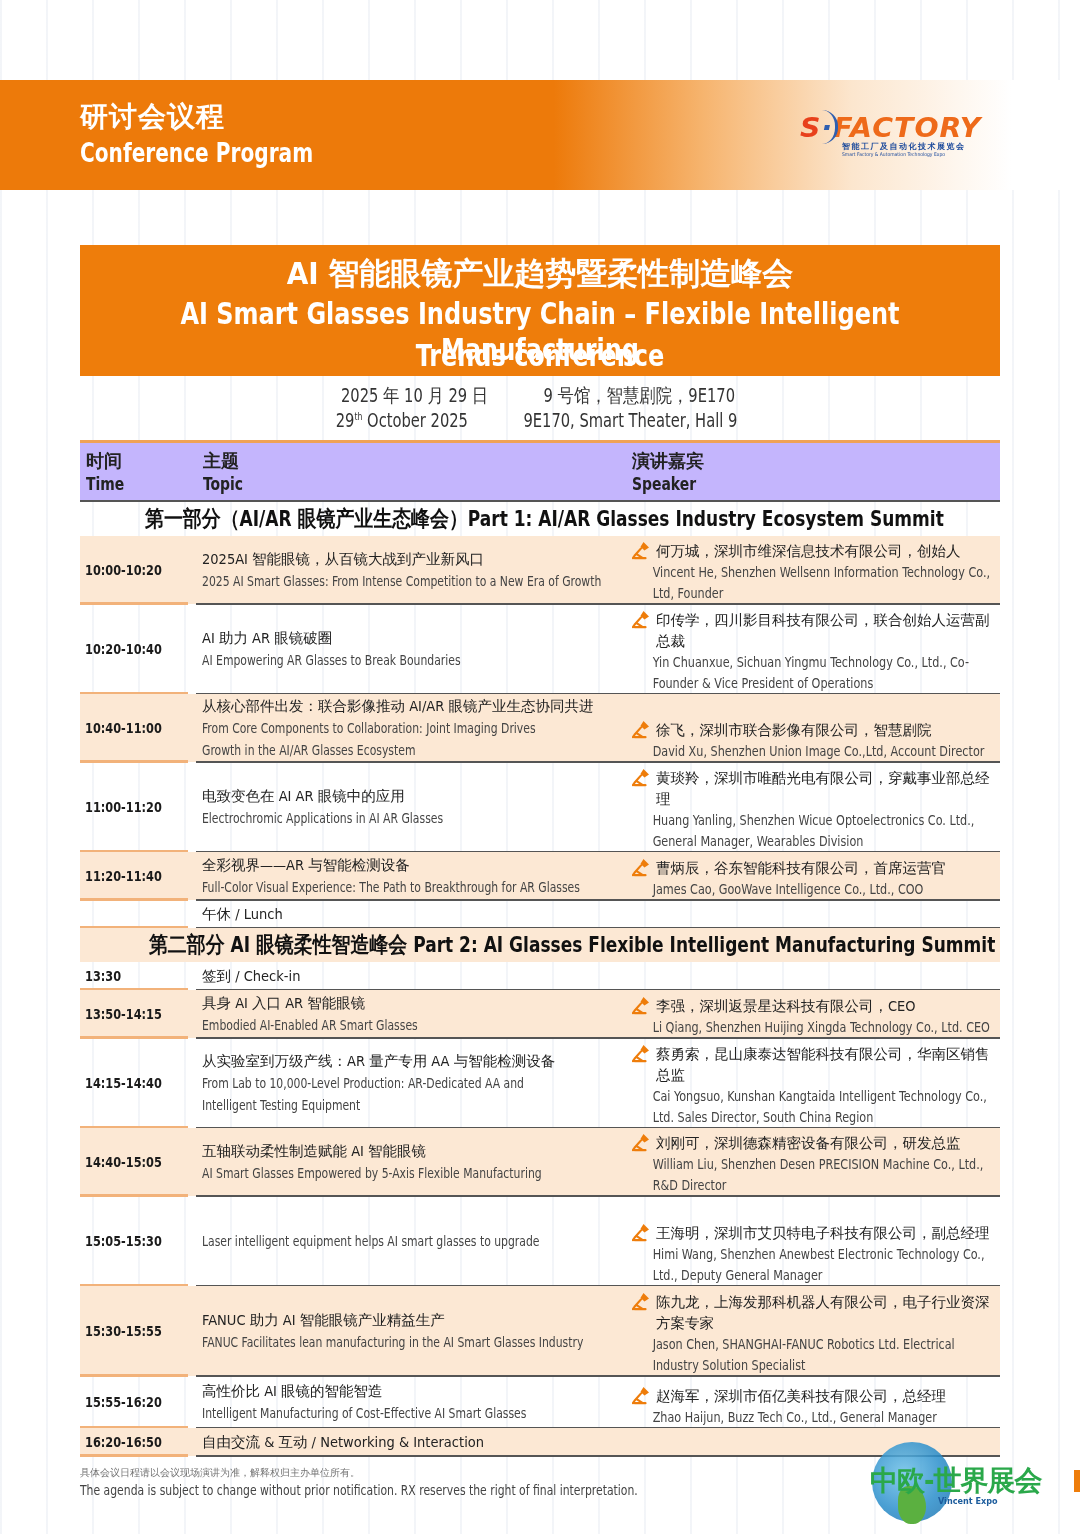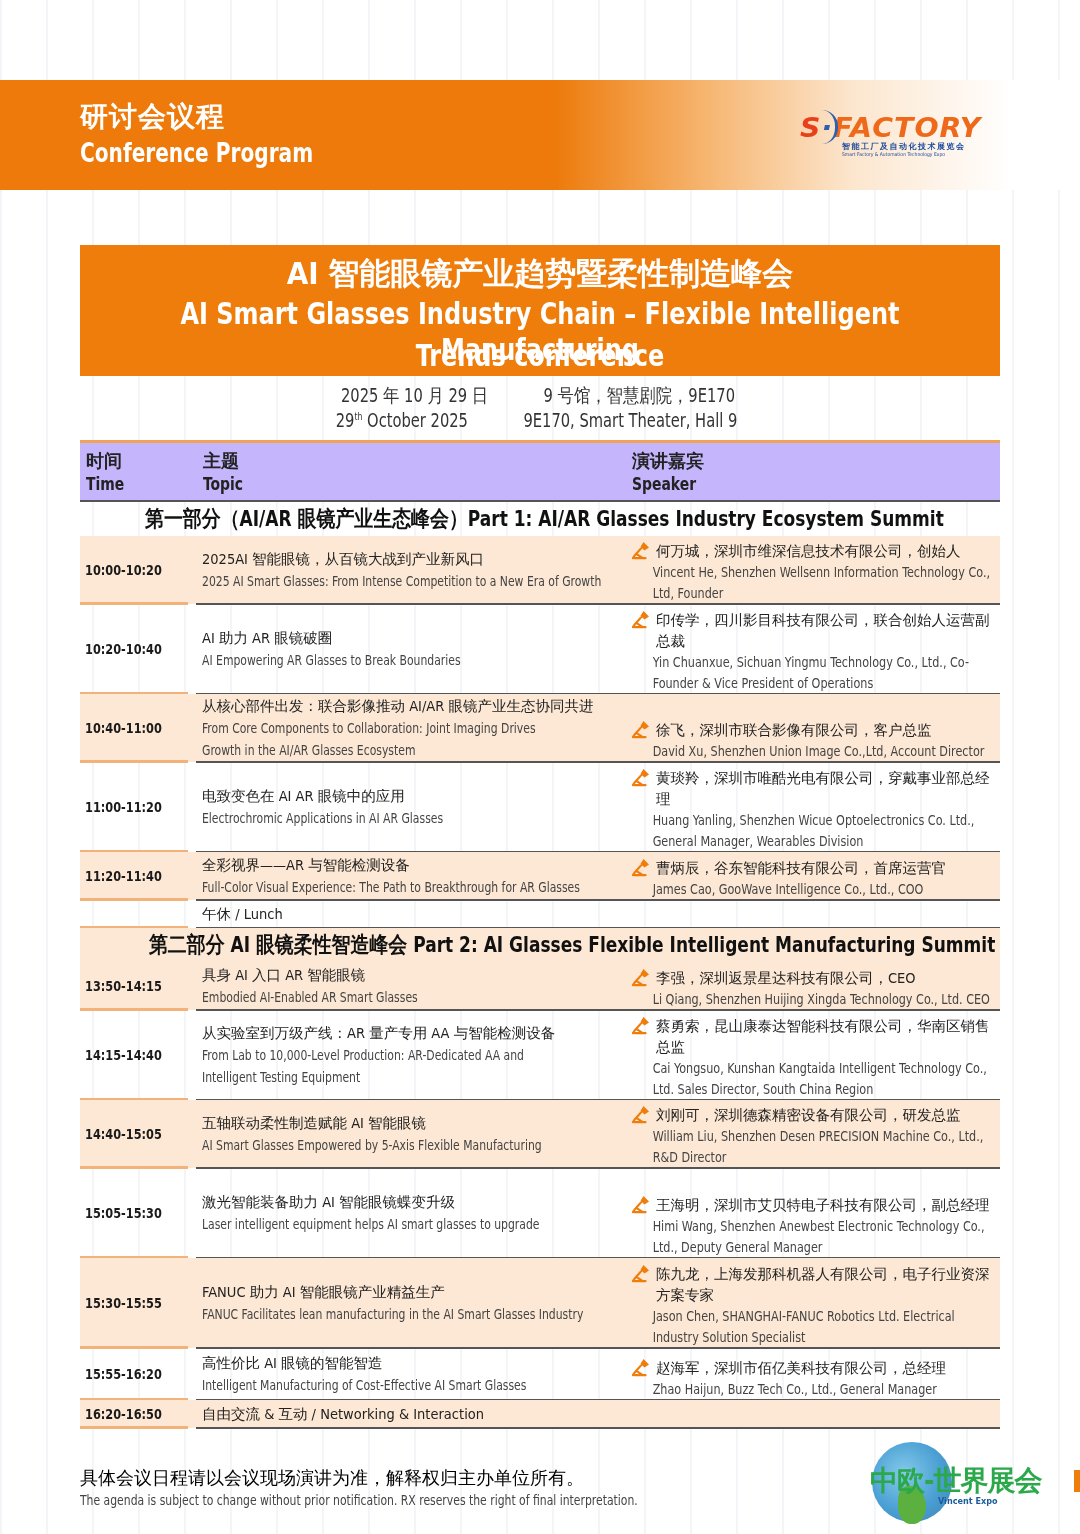--- a/index.html
+++ b/index.html
@@ -79,21 +79,21 @@
     display: flex; flex-direction: column; justify-content: flex-end;
     font-size: 14.5px; line-height: 21px;
   }
   .row .speaker .zh { color: #222; position: relative; padding-left: 24px; }
   .row .speaker .en { display: block; padding-left: 24px; transform: scaleX(0.86); transform-origin: left; width: 116%; color: #444; }
   .mic { position: absolute; left: 0; top: 1px; width: 18px; height: 18px; }
 
   .single-line .topic { flex-direction: row; align-items: center; justify-content: flex-start; }
 
   .footer { position: absolute; left: 80px; top: 1466px; }
-  .footer .zh { font-size: 18px; color: #000000; }
+  .footer .zh { font-size: 10px; color: #737373; }
   .footer .en { font-size: 14px; color: #444; transform: scaleX(0.86); transform-origin: left; white-space: nowrap; margin-top: 2px; }
 
   .zo-logo { position: absolute; left: 868px; top: 1438px; width: 212px; height: 96px; }
   .zo-logo .globe { position: absolute; left: 4px; top: 4px; width: 80px; height: 80px; border-radius: 50%;
     background: radial-gradient(circle at 40% 40%, #6fc1e8 0%, #2a8ecb 55%, #1a6da8 100%); opacity: 0.85; }
   .zo-logo .land { position: absolute; left: 30px; top: 48px; width: 28px; height: 38px; background: #5BB040; border-radius: 40% 60% 50% 50%; }
   .zo-logo .txt { position: absolute; left: 2px; top: 24px; font-size: 28px; font-weight: bold; color: #2AA84A; letter-spacing: -1px; white-space: nowrap; }
   .zo-logo .sub { position: absolute; left: 70px; top: 58px; font-size: 9px; color: #1C5C9C; font-weight: bold; }
   .zo-logo .bar { position: absolute; right: 0; top: 32px; width: 6px; height: 22px; background: #EE7D0B; }
 </style>
@@ -183,21 +183,21 @@
     <div class="time-cell">
         <span>10:40-11:00</span>
       </div>
     <div class="topic">
       <span class="zh">从核心部件出发：联合影像推动 AI/AR 眼镜产业生态协同共进</span>
       <span class="en" style="width:100%">From Core Components to Collaboration: Joint Imaging Drives Growth in the AI/AR Glasses Ecosystem</span>
     </div>
     <div class="speaker">
       <span class="zh"><svg class="mic" viewBox="0 0 20 20">
             <path d="M13 2 l4 4 -3 2 -3 -3z M11 6 L3 15 M3 15 L1 18 M6 14 l6 4 M3 18 h12" stroke="#EE7D0B" stroke-width="2.4" fill="#EE7D0B" stroke-linecap="round"></path>
-          </svg><span>徐飞，深圳市联合影像有限公司，客户总监</span></span>
+          </svg><span>徐飞，深圳市联合影像有限公司，智慧剧院</span></span>
       <span class="en">David Xu, Shenzhen Union Image Co.,Ltd, Account Director</span>
     </div>
     <div class="rule"></div>
   </div>
 
   <div class="row" style="height:90px">
     <div class="time-cell">
         <span>11:00-11:20</span>
       </div>
     <div class="topic">
@@ -233,20 +233,29 @@
   <div class="row single-line" style="height:28px">
     <div class="time-cell"></div>
     <div class="topic">
       <span class="zh">午休 / Lunch</span>
     </div>
     <div class="rule"></div>
   </div>
 
   <div class="section peach"><span>第二部分 AI 眼镜柔性智造峰会 Part 2: AI Glasses Flexible Intelligent Manufacturing Summit</span></div>
 
+  <div class="row single-line" style="height:28px">
+    <div class="time-cell">
+        <span>13:30</span>
+      </div>
+    <div class="topic">
+      <span class="zh">签到 / Check-in</span>
+    </div>
+    <div class="rule"></div>
+  </div>
 
   <div class="row peach" style="height:48px">
     <div class="time-cell">
         <span>13:50-14:15</span>
       </div>
     <div class="topic">
       <span class="zh">具身 AI 入口 AR 智能眼镜</span>
       <span class="en">Embodied AI-Enabled AR Smart Glasses</span>
     </div>
     <div class="speaker">
@@ -290,21 +299,20 @@
       <span class="en">William Liu, Shenzhen Desen PRECISION Machine Co., Ltd., R&amp;D Director</span>
     </div>
     <div class="rule"></div>
   </div>
 
   <div class="row" style="height:90px">
     <div class="time-cell">
         <span>15:05-15:30</span>
       </div>
     <div class="topic">
-      <span class="zh">激光智能装备助力 AI 智能眼镜蝶变升级</span>
       <span class="en">Laser intelligent equipment helps AI smart glasses to upgrade</span>
     </div>
     <div class="speaker">
       <span class="zh"><svg class="mic" viewBox="0 0 20 20">
             <path d="M13 2 l4 4 -3 2 -3 -3z M11 6 L3 15 M3 15 L1 18 M6 14 l6 4 M3 18 h12" stroke="#EE7D0B" stroke-width="2.4" fill="#EE7D0B" stroke-linecap="round"></path>
           </svg><span>王海明，深圳市艾贝特电子科技有限公司，副总经理</span></span>
       <span class="en">Himi Wang, Shenzhen Anewbest Electronic Technology Co., Ltd., Deputy General Manager</span>
     </div>
     <div class="rule"></div>
   </div>

